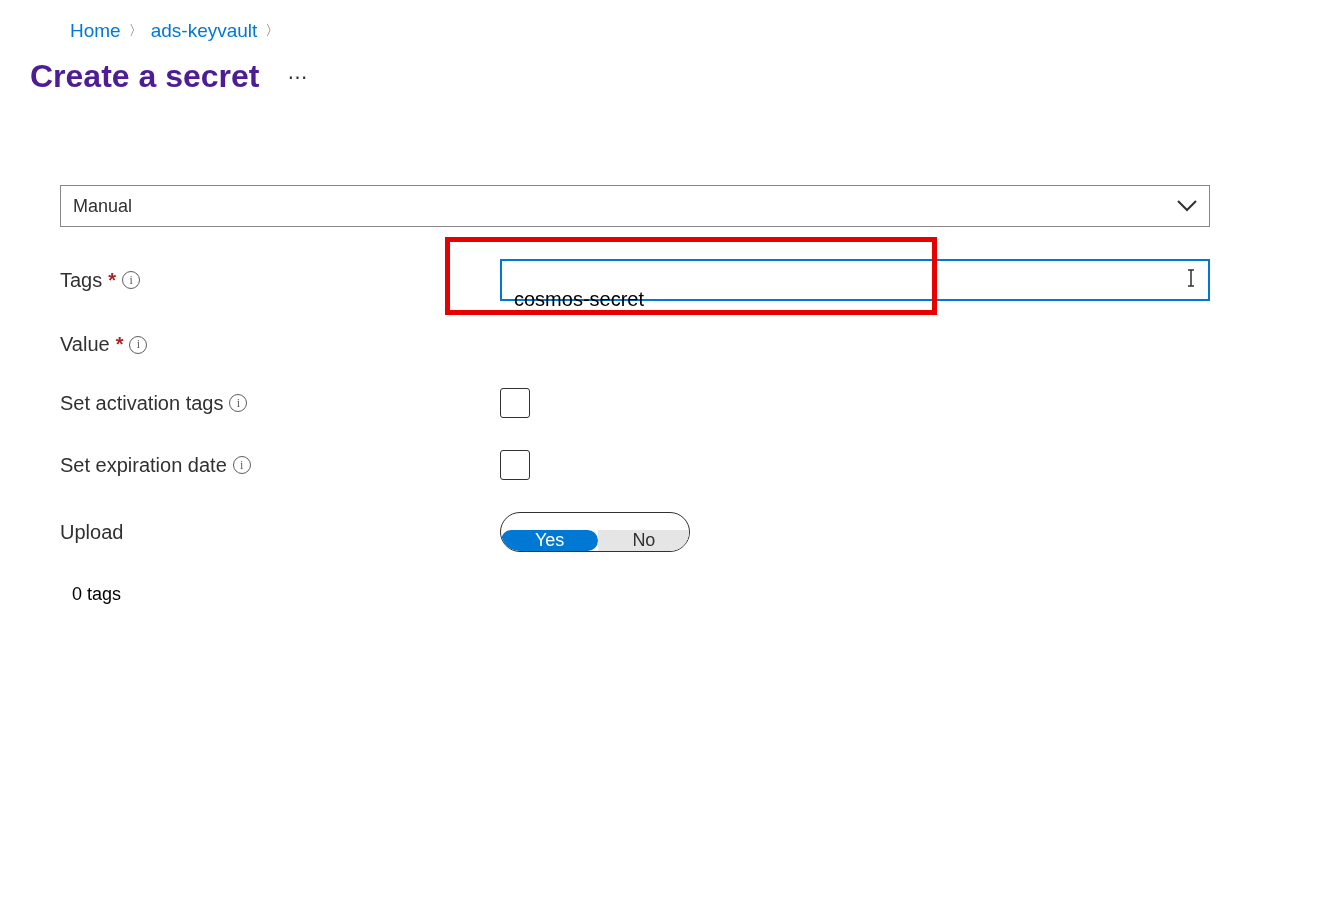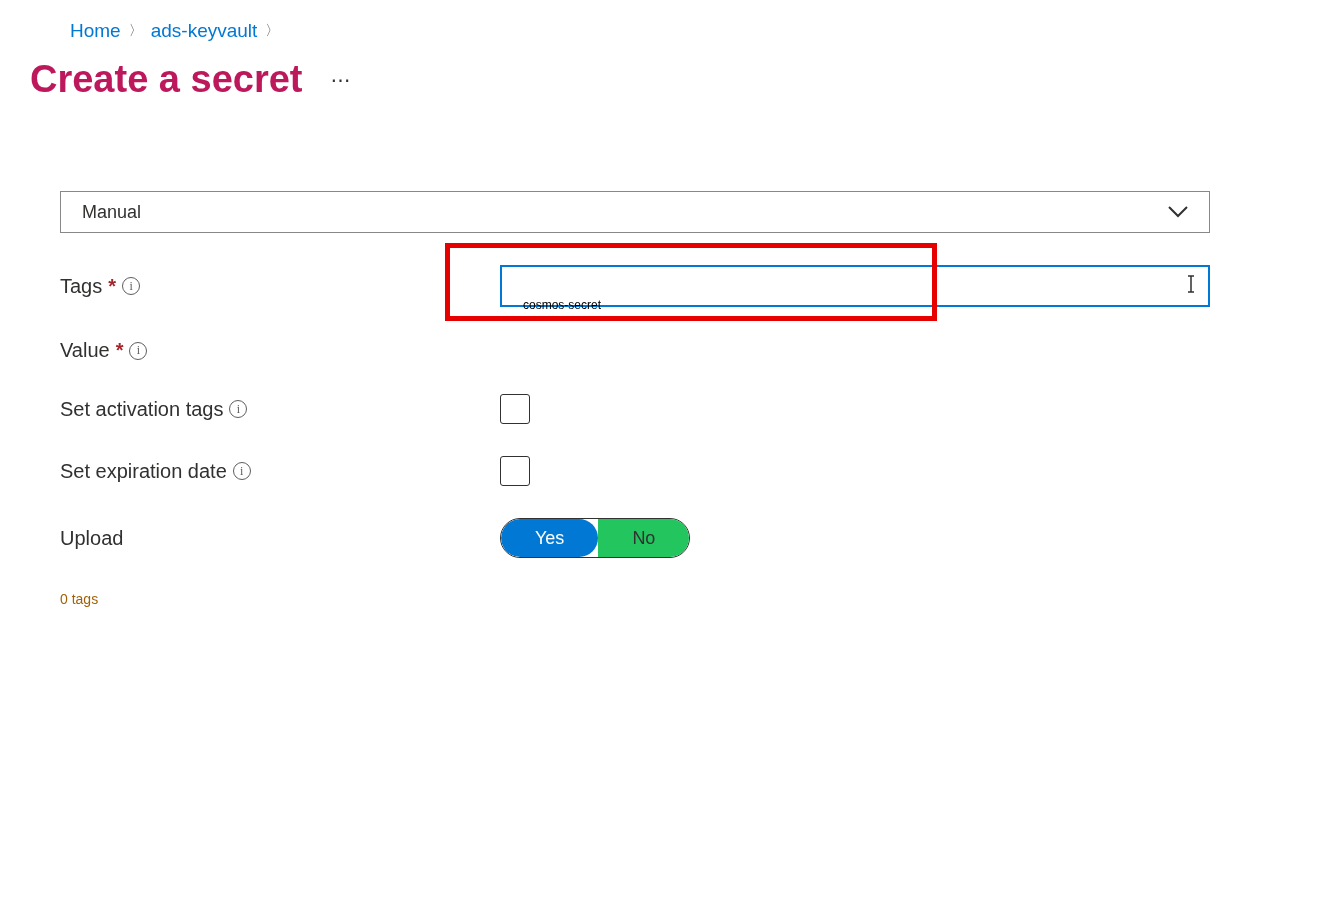--- a/index.html
+++ b/index.html
@@ -14,21 +14,21 @@
       display: flex;
       align-items: center;
       gap: 8px;
       font-size: 19px;
       margin-bottom: 16px;
       margin-left: 40px;
     }
     .breadcrumb a { color: #0078d4; text-decoration: none; }
     .chev { color: #605e5c; font-size: 14px; }
     .title-row { display: flex; align-items: center; gap: 28px; margin-bottom: 90px; }
-    .page-title { font-size: 38px; font-weight: 600; color: #be185d; }
+    .page-title { font-size: 32px; font-weight: 600; color: #4c1d95; }
     .more-dots { font-size: 20px; color: #323130; letter-spacing: 2px; cursor: pointer; }
     .form { padding: 0 30px; max-width: 1210px; }
     .form-row {
       display: flex;
       align-items: center;
       margin-bottom: 32px;
     }
     .label-col {
       width: 440px;
       flex-shrink: 0;
@@ -51,34 +51,34 @@
       font-style: normal;
       font-family: Georgia, serif;
     }
     .input-col { flex: 1; position: relative; }
     .select-box, .text-input {
       width: 100%;
       height: 42px;
       border: 1px solid #8a8886;
       background: #fff;
       font-size: 18px;
-      padding: 0 21px;
+      padding: 0 12px;
       color: #323130;
       display: flex;
       align-items: center;
       justify-content: space-between;
       cursor: pointer;
     }
     .select-box .chevron-down {
       font-size: 18px;
     }
     .text-input.focused { border: 2px solid #0078d4; }
     .text-input input {
       border: none; outline: none; width: 100%; height: 100%;
-      font-size: 12px; background: transparent; margin-top: 38px;
+      font-size: 20px; background: transparent; margin-top: 38px;
     }
     .text-input input::placeholder { color: #605e5c; }
     .highlight-box {
       position: absolute;
       border: 5px solid #e60000;
       left: -55px; top: -22px;
       width: 492px; height: 78px;
       pointer-events: none;
     }
     .checkbox {
@@ -87,31 +87,32 @@
       border-radius: 3px;
       background: #fff;
       cursor: pointer;
     }
     .toggle {
       display: inline-flex;
       border: 1px solid #323130;
       border-radius: 22px;
       overflow: hidden;
       height: 40px;
+      align-items: flex-end;
     }
     .toggle-opt {
       display: flex; align-items: center; justify-content: center;
       padding: 0 34px;
       font-size: 18px;
       cursor: pointer;
-      background: #22c55e;
+      background: #e5e5e5;
       color: #323130;
     }
     .toggle-opt.active { background: #0078d4; color: #fff; border-radius: 22px; }
-    .tags-link { color: #a16207; font-size: 14px; text-decoration: none; cursor: pointer; margin-left: 0; }
+    .tags-link { color: #000000; font-size: 18px; text-decoration: none; cursor: pointer; margin-left: 12px; }
     .cursor-caret {
       position: absolute;
       right: 14px; top: 50%;
       transform: translateY(-50%);
       color: #323130;
       font-size: 16px;
     }
   </style>
 </head>
 <body>

